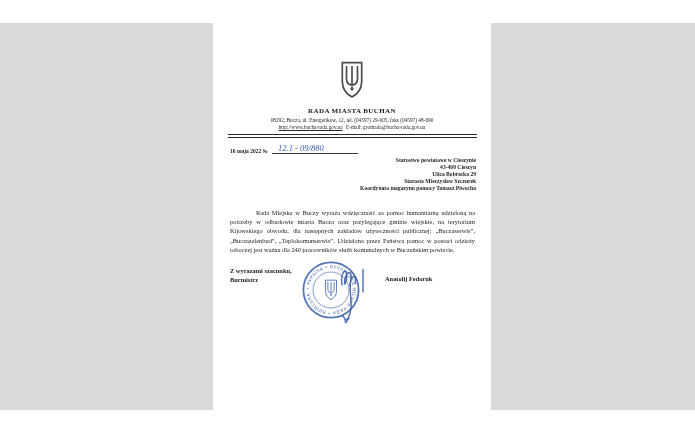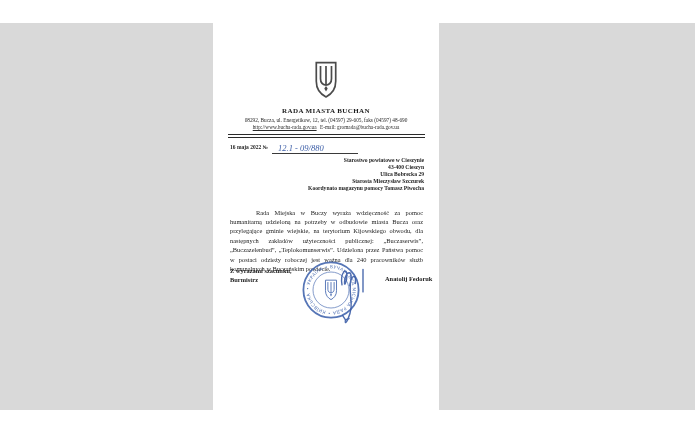--- a/index.html
+++ b/index.html
@@ -2,32 +2,32 @@
 <html><head>
 <meta charset="utf-8">
 <style>
   html,body { margin:0; padding:0; }
   body {
     width:695px; height:442px; background:#ffffff;
     font-family:"Liberation Serif", serif; color:#1c1c1c;
   }
   .canvas { position:relative; width:695px; height:442px; overflow:hidden; background:#ffffff; }
   .mat { position:absolute; left:0; top:23px; width:695px; height:387px; }
-  .page { position:absolute; left:213px; top:23px; width:226px; height:387px; background:#ffffff; }
+  .page { position:absolute; left:213px; top:23px; width:278px; height:387px; background:#ffffff; }
 
   .emblem { display:block; margin:38px auto 0 auto; width:26px; height:38px; }
 
   .org-name { margin-top:8px; text-align:center; font-weight:bold; font-size:7px; letter-spacing:0.4px; }
   .addr { margin-top:2px; text-align:center; font-size:5.3px; color:#2a2a2a; }
   .web  { margin-top:1px; text-align:center; font-size:5.3px; color:#2a2a2a; }
   .web .u { text-decoration:underline; margin-right:2px; }
 
   .rule { margin:4px 14px 0 15px; height:1.6px; border-top:1.6px solid #2a2a2a; border-bottom:0.7px solid #2a2a2a; }
 
-  .ref-line { margin:6px 0 0 17px; display:flex; align-items:flex-start; }
+  .ref-line { margin:6px 0 0 17px; display:flex; align-items:flex-end; }
   .ref-label { font-weight:bold; font-size:5.5px; }
   .ref-number {
     display:inline-block; margin-left:4px; width:80px; padding:0 0 0 6px;
     border-bottom:0.8px solid #3a3a3a;
     font-style:italic; font-size:8.5px; line-height:9px; color:#323648;
     white-space:nowrap; overflow:hidden;
   }
 
   .recipient { margin-top:3px; padding-right:15px; text-align:right; font-weight:bold; font-size:5.6px; line-height:7px; }
 

